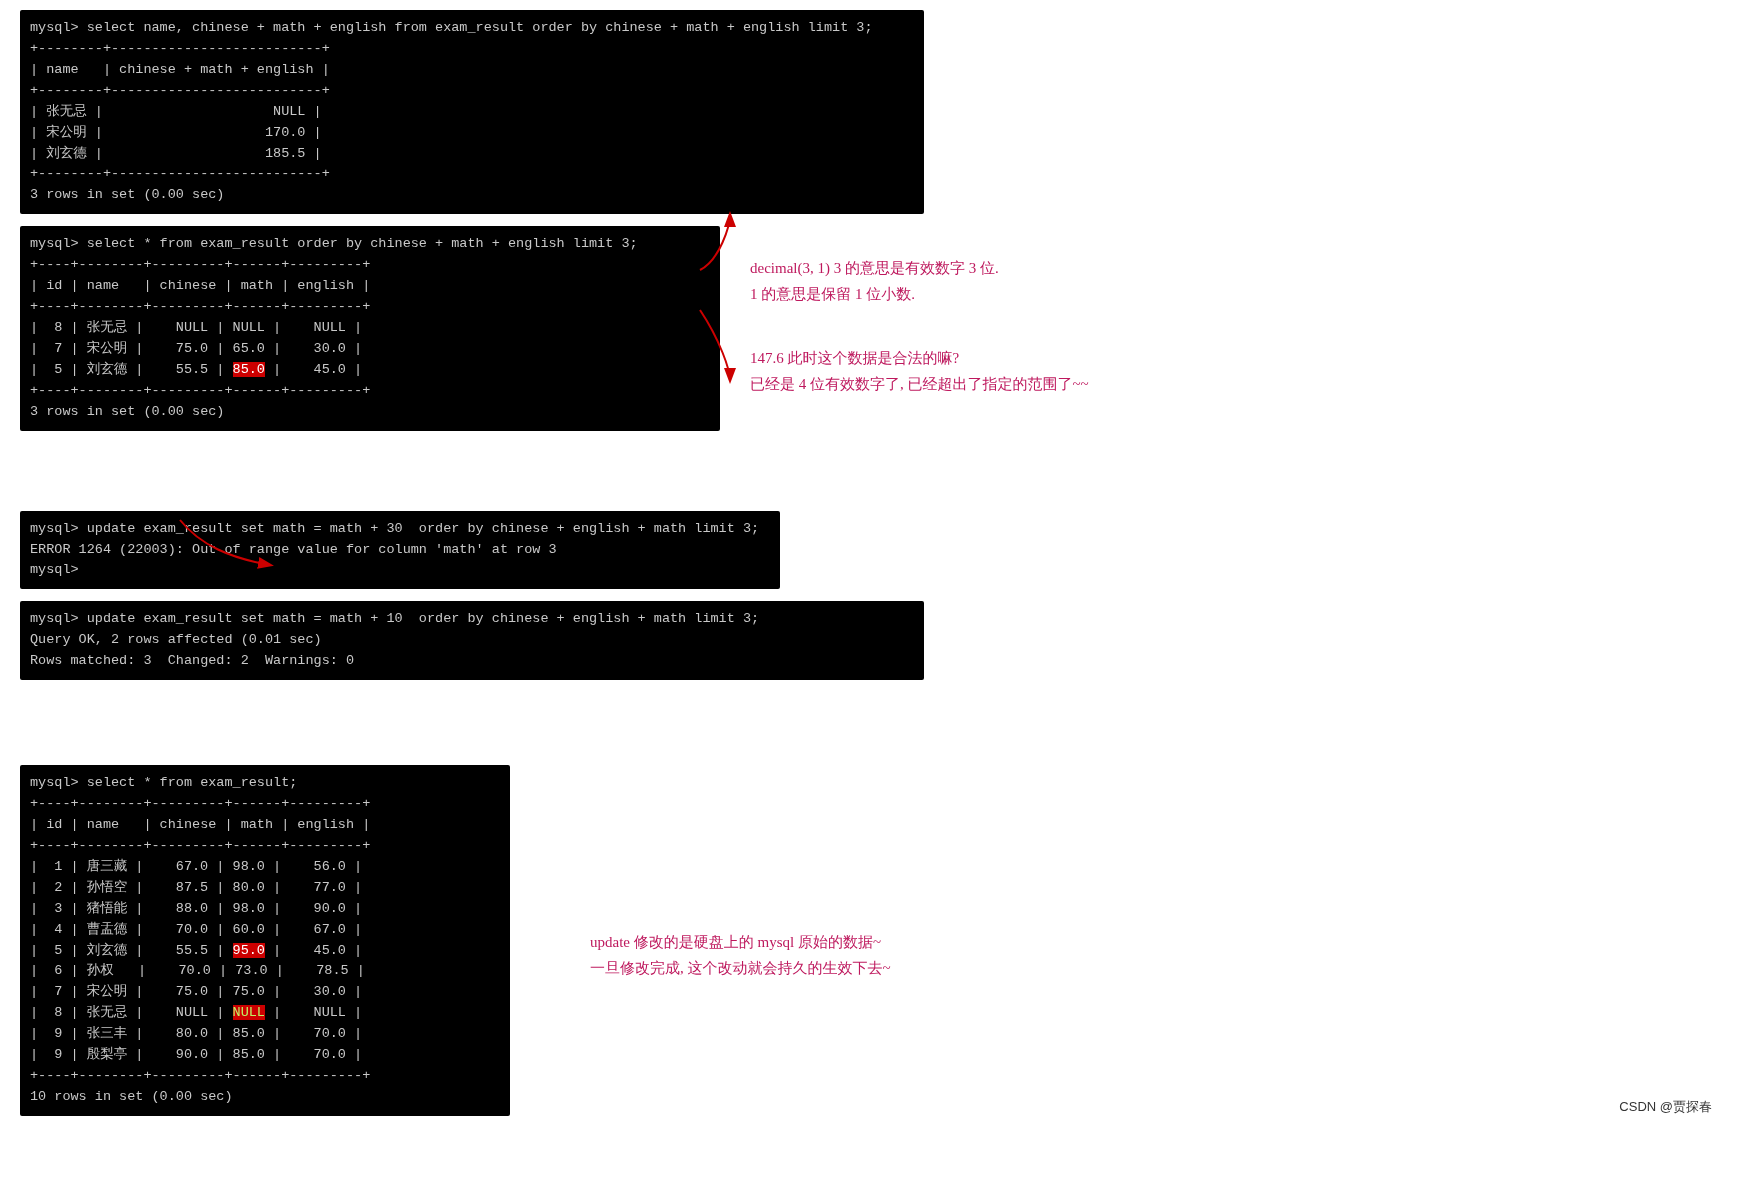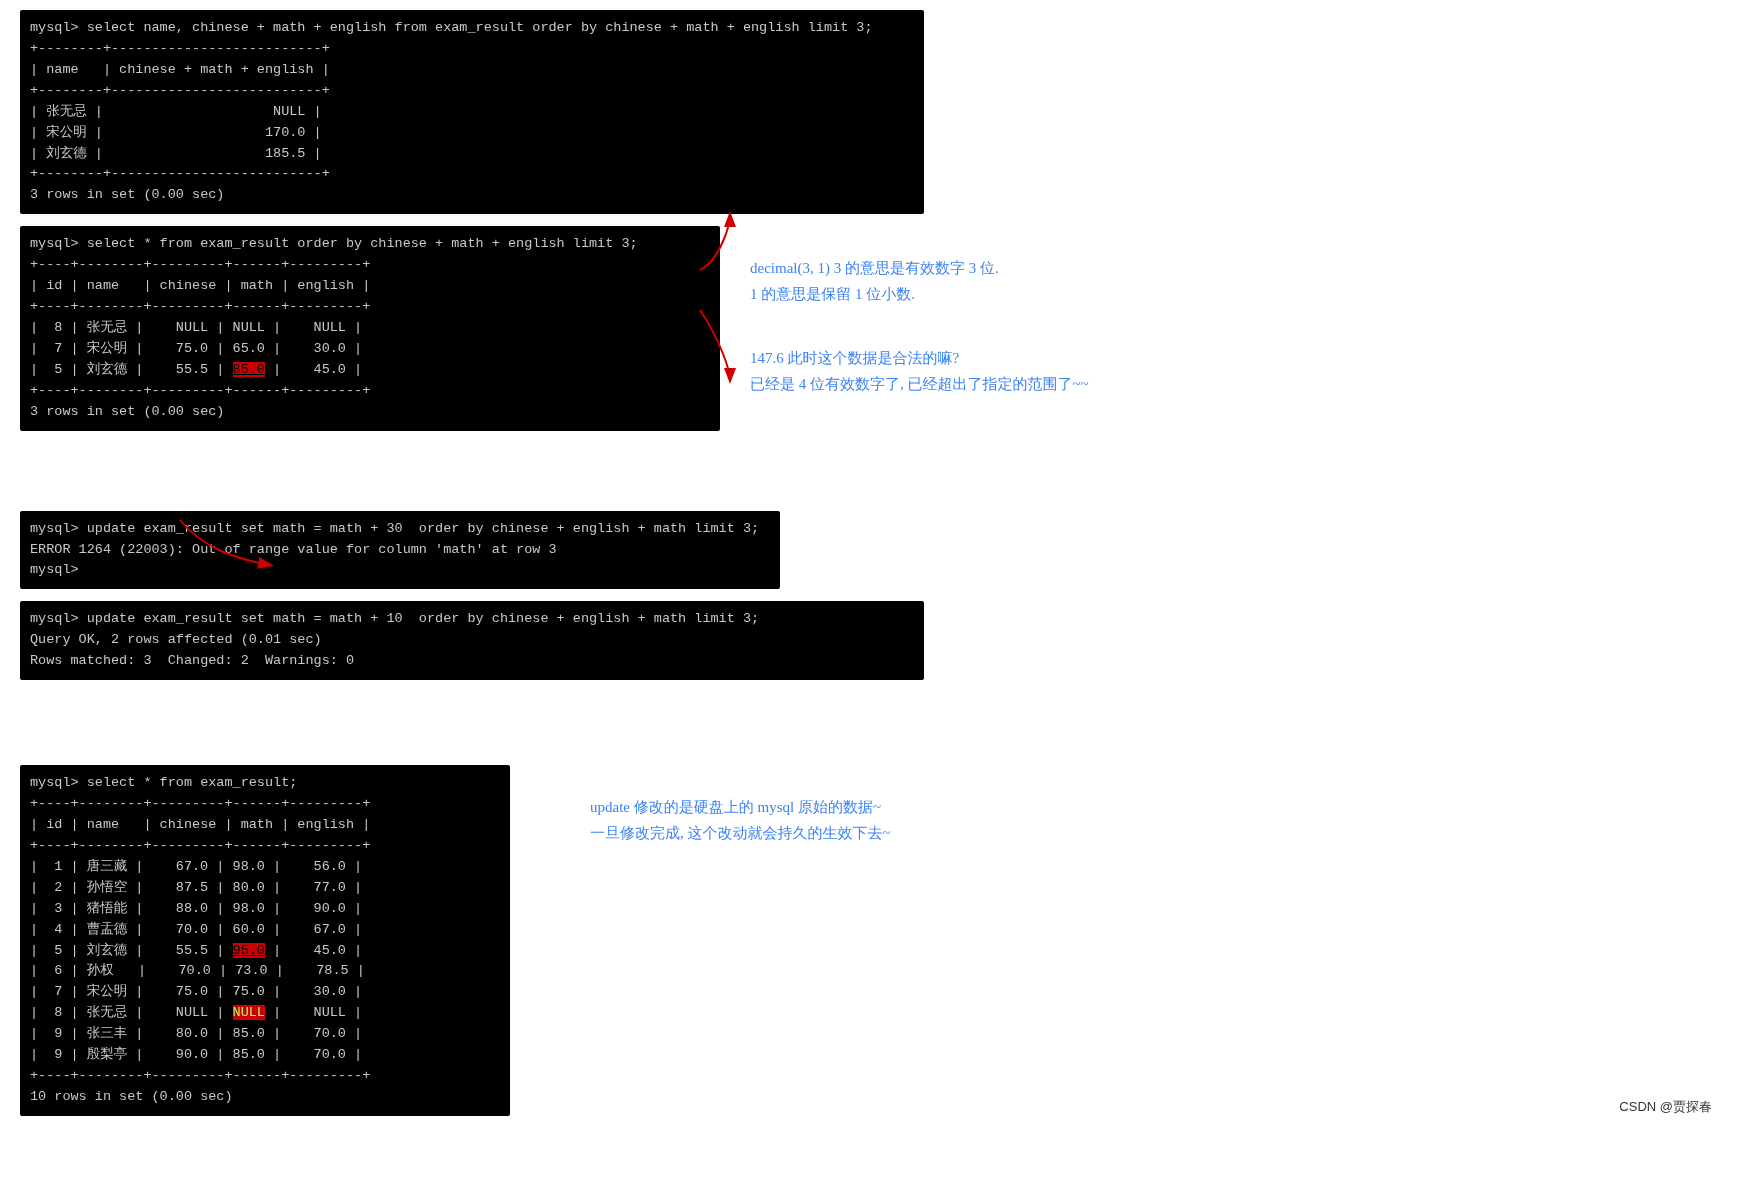--- a/index.html
+++ b/index.html
@@ -36,32 +36,31 @@
     }
 
     .t1 { width: 904px; }
     .t2 { width: 700px; }
     .t3 { width: 760px; }
     .t4 { width: 904px; }
     .t5 { width: 490px; }
 
     
     .hl-red {
-      color: #000000;
+      color: #ffffff;
       background: #cc0000;
-      text-decoration: underline;
     }
     .hl-red2 {
       background: #cc0000;
       color: #bef264;
     }
 
     
     .annotation {
-      color: #3b82f6;
+      color: #be185d;
       font-family: 'SimSun', 'STSong', serif;
       font-size: 15px;
       line-height: 1.7;
     }
 
     
     .arrow-area {
       position: absolute;
       top: 0; left: 0;
       width: 1738px;
@@ -130,21 +129,21 @@
   </div>
 
   <div style="position:relative; margin-top: 5px; margin-bottom: 5px;">
     <div class="terminal t4"><span>mysql&gt; update exam_result set math = math + 10  order by chinese + english + math limit 3;
 Query OK, 2 rows affected (0.01 sec)
 Rows matched: 3  Changed: 2  Warnings: 0</span></div>
 
     
   </div>
 
-  <div style="position:relative; margin-top: 85px; display:flex; align-items:flex-start;">
+  <div style="position:relative; margin-top: 85px; display:flex; align-items:center;">
     <div class="terminal t5"><span>mysql&gt; select * from exam_result;
 +----+--------+---------+------+---------+
 | id | name   | chinese | math | english |
 +----+--------+---------+------+---------+
 |  1 | 唐三藏 |    67.0 | 98.0 |    56.0 |
 |  2 | 孙悟空 |    87.5 | 80.0 |    77.0 |
 |  3 | 猪悟能 |    88.0 | 98.0 |    90.0 |
 |  4 | 曹盂德 |    70.0 | 60.0 |    67.0 |
 |  5 | 刘玄德 |    55.5 | <span class="hl-red">95.0</span> |    45.0 |
 |  6 | 孙权   |    70.0 | 73.0 |    78.5 |

